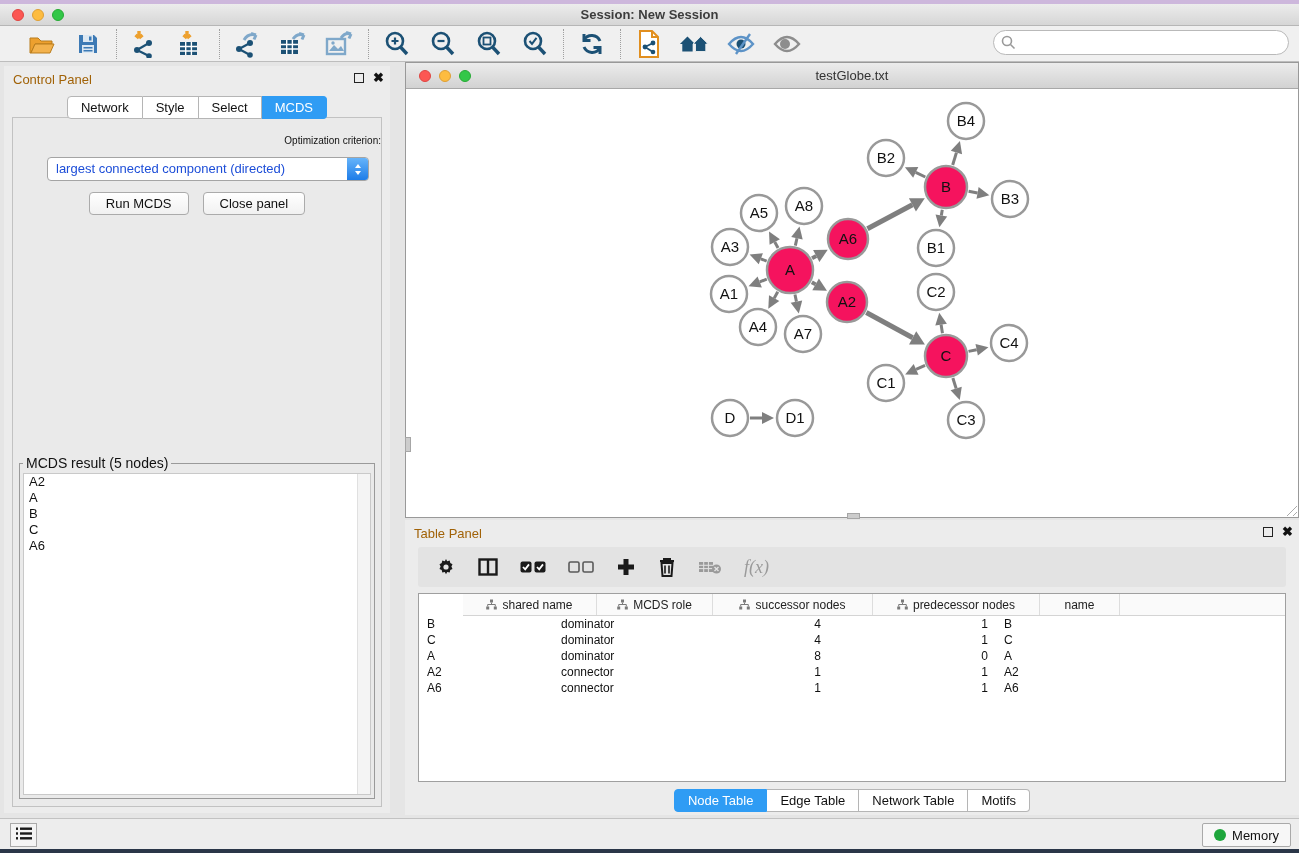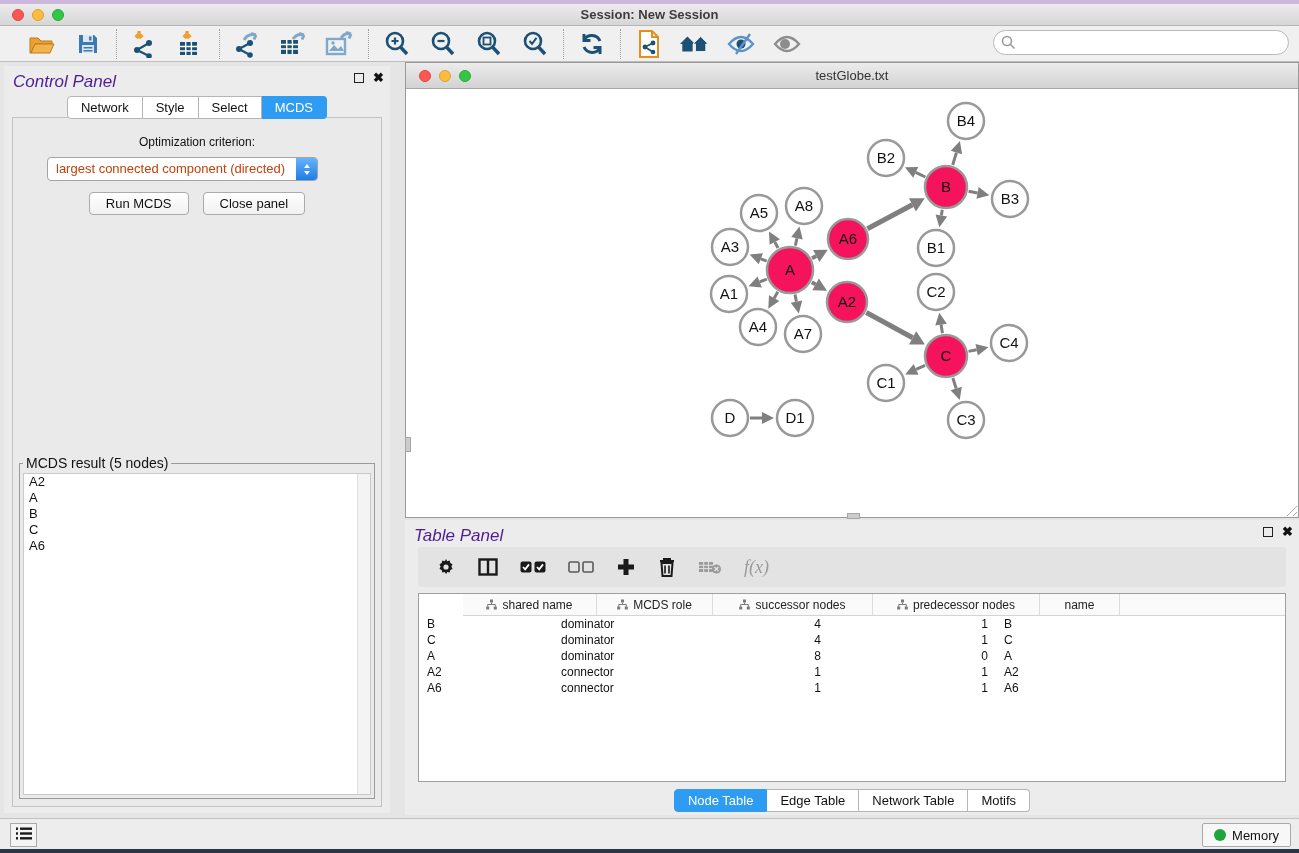--- a/index.html
+++ b/index.html
@@ -32,36 +32,36 @@
   .search-glass { position:absolute; left:8px; top:5px; }
 
   
   .subtitlebar { height:26px; background:linear-gradient(#ececec,#d2d2d2); border-bottom:1px solid #a8a8a8;
     position:relative; }
   .subtitlebar .title { position:absolute; left:0; right:0; top:5px; text-align:center; font-size:13px; color:#333; }
 
   
   .control-panel { position:absolute; left:4px; top:66px; width:386px; height:747px; background:#ececec; }
   .panel-titlerow { position:relative; height:26px; }
-  .panel-titlerow .ptitle { position:absolute; left:9px; top:6px; font-size:17px; color:#4c1d95;font-style:italic; }
+  .panel-titlerow .ptitle { position:absolute; left:9px; top:6px; font-size:13px; color:#a16207; }
   .panel-icons { position:absolute; right:6px; top:6px; display:flex; gap:9px; align-items:center; }
   .float-glyph { width:10px; height:10px; border:1.5px solid #222; display:inline-block; }
   .close-glyph { font-size:13px; font-weight:bold; color:#111; line-height:12px; }
 
   .cp-tabs { position:absolute; left:0; right:0; top:30px; display:flex; justify-content:center; z-index:2; }
   .tab-btn { background:#fff; border:1px solid #b5b5b5; border-left:none; padding:3px 13px; font-size:13px; color:#111; }
   .tab-btn:first-child { border-left:1px solid #b5b5b5; border-radius:4px 0 0 4px; }
   .tab-btn:last-child { border-radius:0 4px 4px 0; }
   .tab-btn.active { background:#2f9cf4; border-color:#2f9cf4; color:#fff; }
 
   .cp-content { position:absolute; left:8px; top:51px; width:370px; height:690px;
     border:1px solid #c2c2c2; background:#eaeaea; }
-  .opt-label { position:absolute; left:0; right:0; top:17px; text-align:center; font-size:12px; color:#111; }
-  .dropdown { position:absolute; left:34px; top:39px; width:271px; height:24px; background:#fff;
-    border:1px solid #a4a4a4; border-radius:4px; font-size:13px; color:#c2410c; line-height:22px; padding-left:8px; }
+  .opt-label { position:absolute; left:0; right:0; top:17px; text-align:right; font-size:10px; color:#111; }
+  .dropdown { position:absolute; left:34px; top:39px; width:322px; height:24px; background:#fff;
+    border:1px solid #a4a4a4; border-radius:4px; font-size:13px; color:#1d4ed8; line-height:22px; padding-left:8px; }
   .dd-stepper { position:absolute; right:0; top:0; bottom:0; width:21px;
     background:linear-gradient(#66b4fa,#1e7de8); border-radius:0 3px 3px 0;
     display:flex; flex-direction:column; align-items:center; justify-content:center; gap:3px; }
   .tri-up { width:0; height:0; border-left:3.5px solid transparent; border-right:3.5px solid transparent; border-bottom:4.5px solid #fff; }
   .tri-down { width:0; height:0; border-left:3.5px solid transparent; border-right:3.5px solid transparent; border-top:4.5px solid #fff; }
   .cp-buttons { position:absolute; left:0; right:0; top:74px; display:flex; justify-content:center; gap:14px; }
   .push-btn { background:linear-gradient(#ffffff,#f1f1f1); border:1px solid #ababab; border-radius:4px;
     font-size:13px; color:#111; padding:3px 16px; }
 
   .mcds-fieldset { position:absolute; left:6px; top:337px; width:356px; height:344px;

